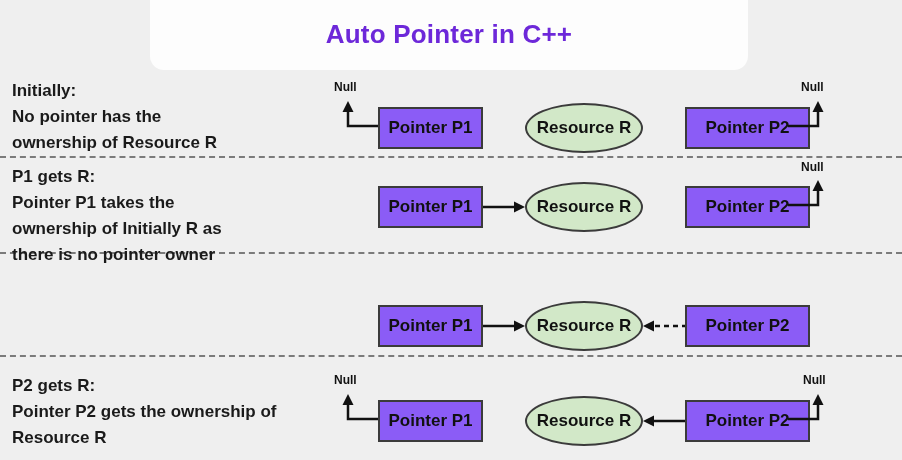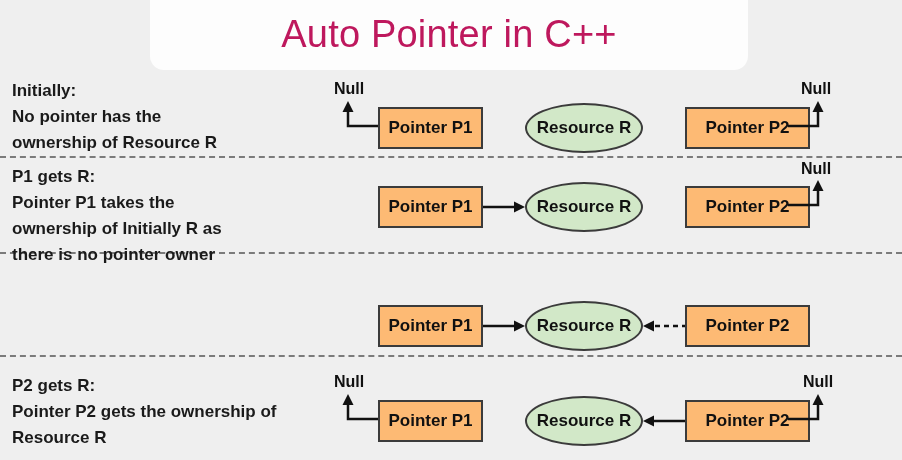--- a/index.html
+++ b/index.html
@@ -17,21 +17,21 @@
   .title-panel {
     position: absolute;
     left: 150px; top: -14px;
     width: 598px; height: 84px;
     background: #fdfdfd;
     border-radius: 14px;
     display: flex; align-items: center; justify-content: center;
     padding-top: 12px;
   }
   .title-text {
-    font-size: 38px; font-weight: normal; color: #be185d;
+    font-size: 26px; font-weight: bold; color: #6d28d9;
     letter-spacing: 0.2px;
   }
 
   
   .sep {
     position: absolute; left: 0; width: 902px; height: 0;
     border-top: 2px dashed #7b7b7b;
   }
   .sep1 { top: 156px; }
   .sep2 { top: 252px; }
@@ -51,21 +51,21 @@
   }
   .row1 .row-text { top: 8px; }
   .row2 .row-text { top: 6px; }
   .row3 .row-text { top: 8px; }
   .row4 .row-text { top: 13px; }
 
   
   .node-box {
     position: absolute;
     width: 105px; height: 42px;
-    background: #fdba74;
+    background: #8b5cf6;
     border: 2px solid #3b3b3b;
     display: flex; align-items: center; justify-content: center;
     font-size: 17px; font-weight: bold; color: #111;
   }
   .p1-box { left: 378px; }
   .p2-box { left: 685px; width: 125px; }
   .node-ellipse {
     position: absolute;
     left: 525px; width: 118px; height: 50px;
     background: #d2e8c8;
@@ -75,21 +75,21 @@
     font-size: 17px; font-weight: bold; color: #111;
   }
   
   .row1 .node-box { top: 37px; } .row1 .node-ellipse { top: 33px; }
   .row2 .node-box { top: 28px; } .row2 .node-ellipse { top: 24px; }
   .row3 .node-box { top: 51px; } .row3 .node-ellipse { top: 47px; }
   .row4 .node-box { top: 40px; } .row4 .node-ellipse { top: 36px; }
 
   .null-label {
     position: absolute;
-    font-size: 16px; font-weight: bold; color: #111;
+    font-size: 12px; font-weight: bold; color: #111;
   }
   .arrow-svg { position: absolute; overflow: visible; }
   .stroke { stroke: #111; stroke-width: 2.5; fill: none; }
   .fillhead { fill: #111; stroke: none; }
   .dashed { stroke-dasharray: 5 4; }
 </style>
 </head>
 <body>
 
 <div class="canvas">

